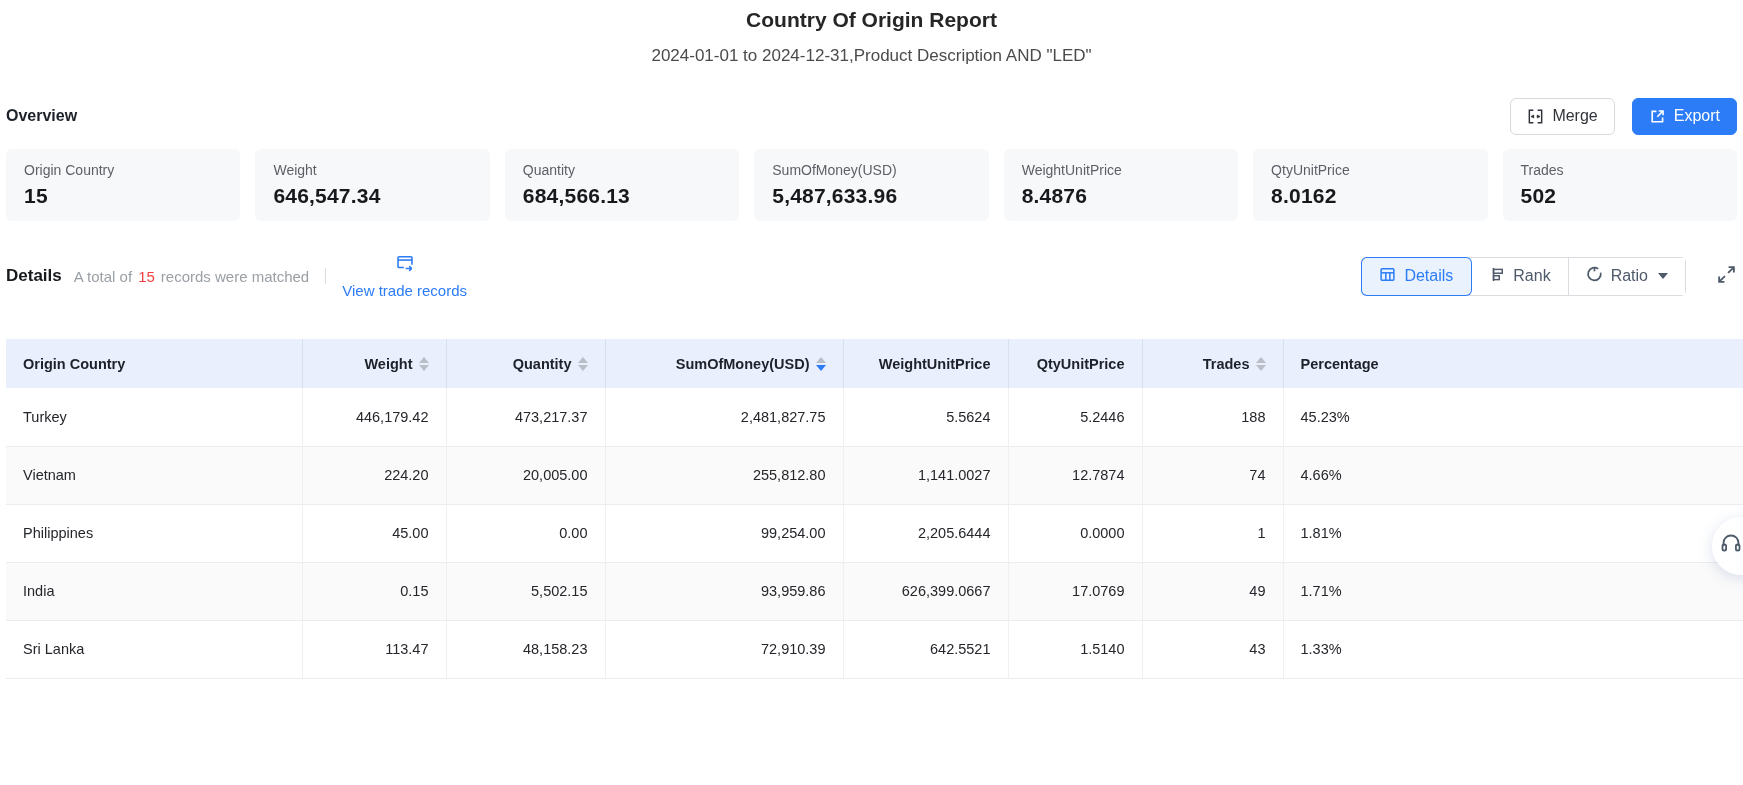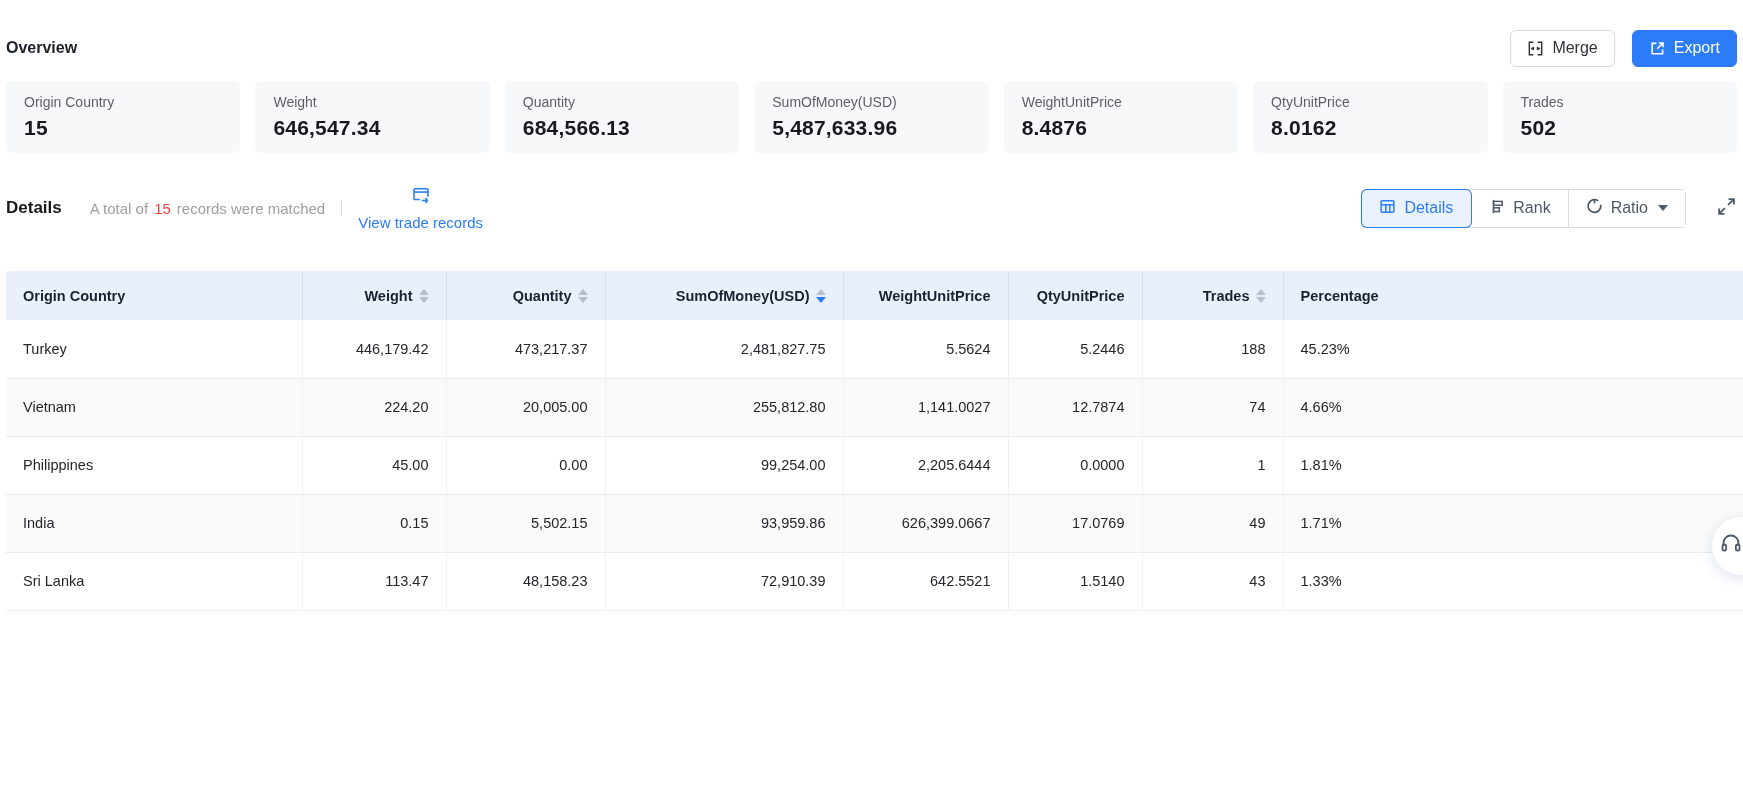--- a/index.html
+++ b/index.html
@@ -44,21 +44,21 @@
   .card-label { font-size: 14px; color: #5c5f66; line-height: 18px; }
   .card-value { margin-top: 5px; font-size: 21px; font-weight: 700; color: #17191c; letter-spacing: .2px; }
 
   
   .details-bar {
     margin: 35px 6px 0 6px; height: 40px;
     display: flex; align-items: center; justify-content: space-between;
   }
   .details-left { display: flex; align-items: center; }
   .details-heading { font-size: 17px; font-weight: 700; color: #17191c; }
-  .matched-text { margin-left: 28px; font-size: 15px; color: #9aa0a6; text-align: right; }
+  .matched-text { margin-left: 12px; font-size: 15px; color: #9aa0a6; text-align: right; }
   .matched-count { margin: 0 6px; color: #f53f3f; }
   .v-divider { width: 1px; height: 16px; background: #d9dce1; margin: 0 16px; }
   .link { display: inline-flex; align-items: center; gap: 7px; font-size: 15px; color: #2b7cf6; cursor: pointer; flex-direction: column; }
 
   .details-right { display: flex; align-items: center; gap: 30px; }
   .tab-group { display: flex; border: 1px solid #d9dce1; border-radius: 5px; overflow: visible; background: #fff; }
   .tab {
     display: inline-flex; align-items: center; gap: 8px;
     height: 37px; padding: 0 17px; font-size: 16px; color: #4e5969;
     border-right: 1px solid #d9dce1; cursor: pointer; background: #fff;
@@ -103,20 +103,24 @@
     background: #fff; box-shadow: 0 3px 14px rgba(60,90,160,.18);
     display: flex; align-items: center; justify-content: flex-start;
     padding-left: 7px; cursor: pointer;
   }
 </style>
 </head>
 <body>
 
 <div class="page">
 
+  <div class="report-header">
+    <div class="report-title">Country Of Origin Report</div>
+    <div class="report-subtitle">2024-01-01 to 2024-12-31,Product Description AND "LED"</div>
+  </div>
 
   <div class="overview-bar">
     <div class="section-heading">Overview</div>
     <div class="overview-actions">
       <button class="btn">
         <span>
           <svg width="17" height="17" viewBox="0 0 16 16" fill="none" stroke="#30343a" stroke-width="1.4">
             <path d="M6 2.2 H2.2 V13.8 H6"></path>
             <path d="M10 2.2 H13.8 V13.8 H10"></path>
             <path d="M3.8 8 H6.6 M6.6 8 L5.3 6.7 M6.6 8 L5.3 9.3"></path>

